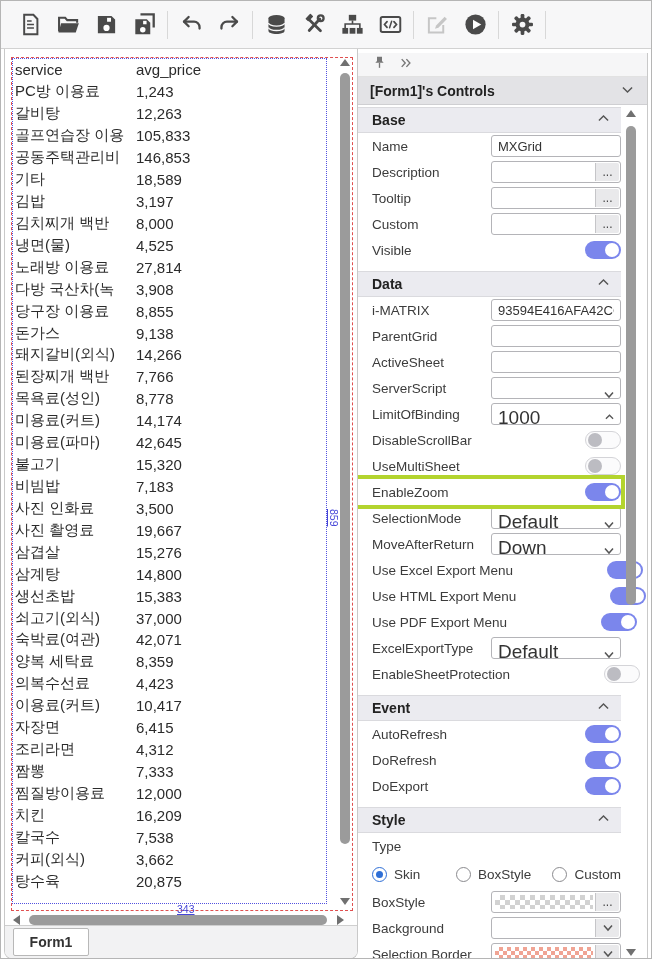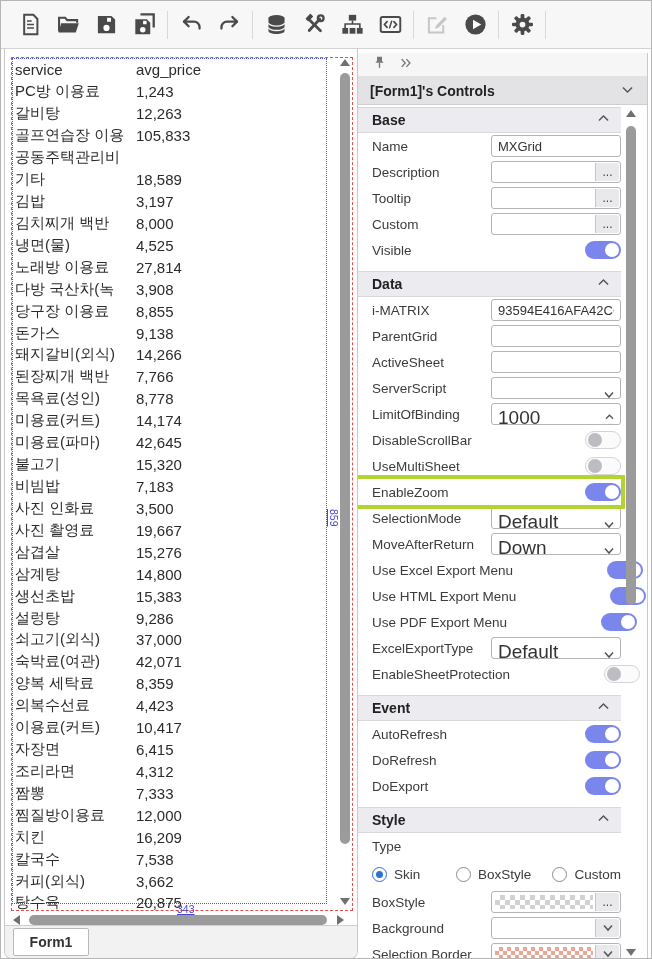--- a/index.html
+++ b/index.html
@@ -249,20 +249,21 @@
           <div class="g-row">
             <span class="g-c1">갈비탕</span>
             <span class="g-c2">12,263</span>
           </div>
           <div class="g-row">
             <span class="g-c1">골프연습장 이용</span>
             <span class="g-c2">105,833</span>
           </div>
           <div class="g-row">
             <span class="g-c1">공동주택관리비</span>
+            <span class="g-c2">146,853</span>
           </div>
           <div class="g-row">
             <span class="g-c1">기타</span>
             <span class="g-c2">18,589</span>
           </div>
           <div class="g-row">
             <span class="g-c1">김밥</span>
             <span class="g-c2">3,197</span>
           </div>
           <div class="g-row">
@@ -329,24 +330,20 @@
             <span class="g-c1">삼겹살</span>
             <span class="g-c2">15,276</span>
           </div>
           <div class="g-row">
             <span class="g-c1">삼계탕</span>
             <span class="g-c2">14,800</span>
           </div>
           <div class="g-row">
             <span class="g-c1">생선초밥</span>
             <span class="g-c2">15,383</span>
-          </div>
-          <div class="g-row">
-            <span class="g-c1">설렁탕</span>
-            <span class="g-c2">9,286</span>
           </div>
           <div class="g-row">
             <span class="g-c1">쇠고기(외식)</span>
             <span class="g-c2">37,000</span>
           </div>
           <div class="g-row">
             <span class="g-c1">숙박료(여관)</span>
             <span class="g-c2">42,071</span>
           </div>
           <div class="g-row">

